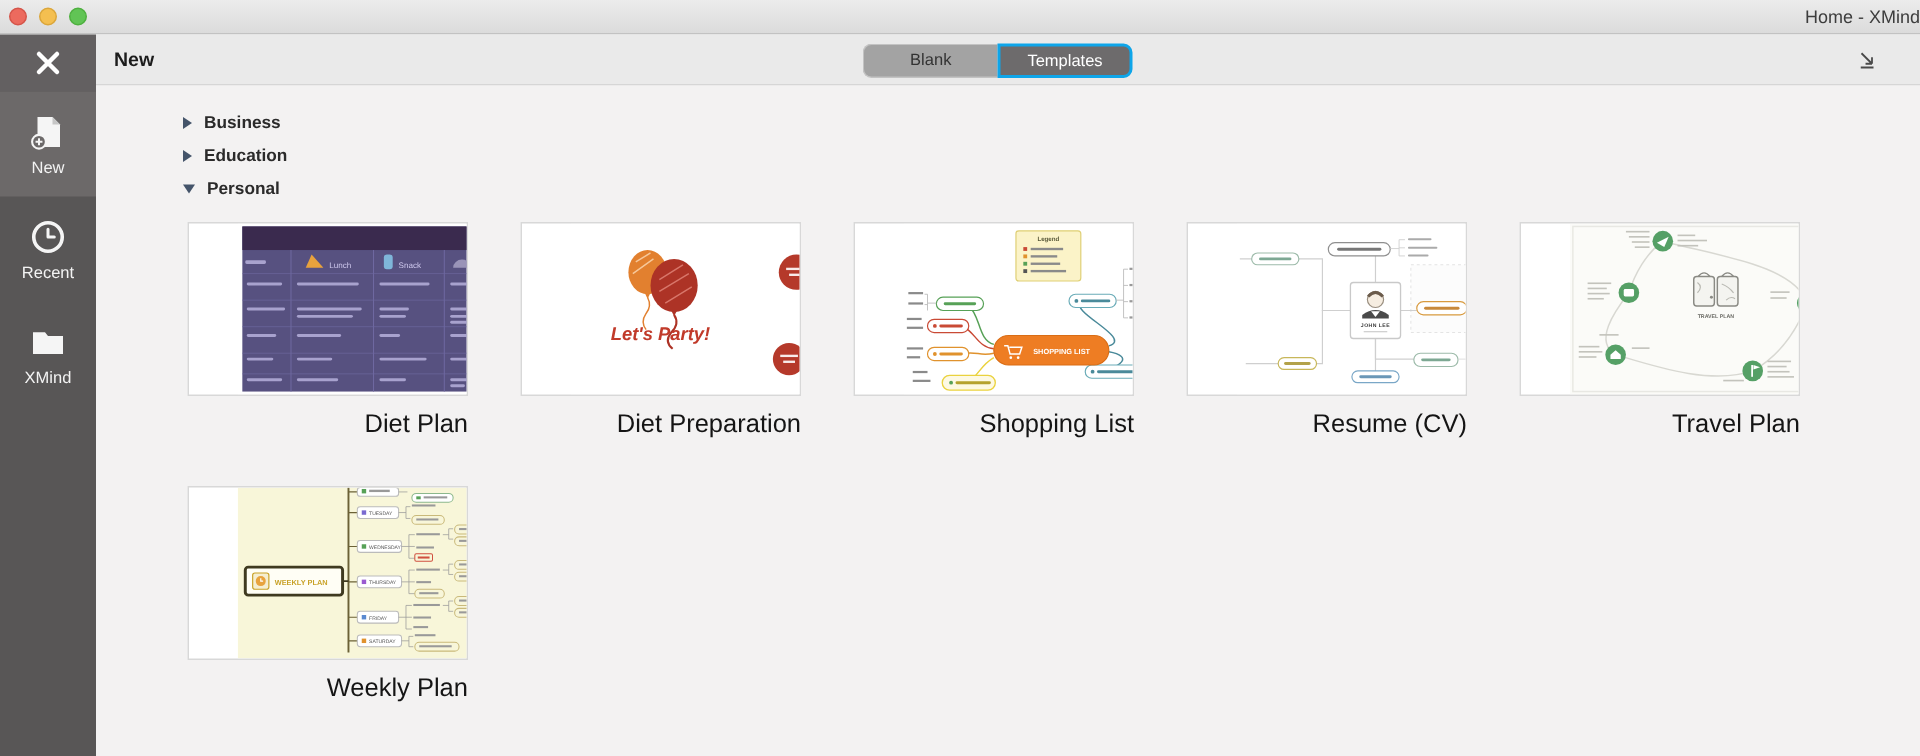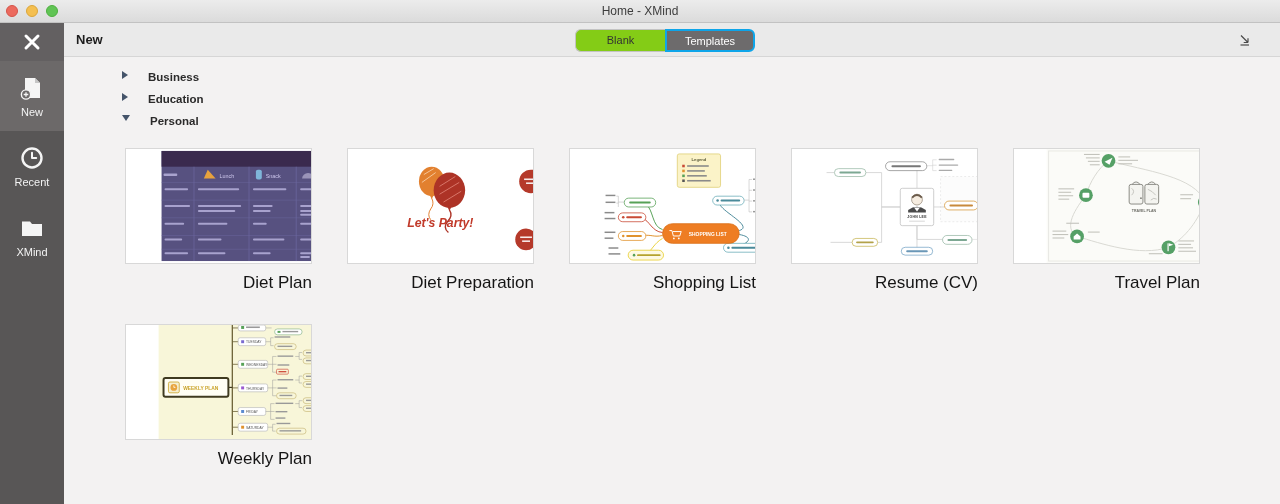--- a/index.html
+++ b/index.html
@@ -6,45 +6,45 @@
   html,body { width:1280px; height:504px; overflow:hidden; background:#fff; }
   .app { position:relative; width:1280px; height:504px; font-family:"Liberation Sans", sans-serif; }
 
   
   .titlebar { position:relative; height:23px; background:linear-gradient(#ececec,#dbdbdb); border-bottom:1px solid #c2c2c2; }
   .traffic { position:absolute; top:5px; left:6px; display:flex; gap:8px; }
   .light { width:12px; height:12px; border-radius:50%; }
   .light.red   { background:#ec6a5e; border:0.5px solid #d55449; }
   .light.yellow{ background:#f4bf50; border:0.5px solid #dba63a; }
   .light.green { background:#61c455; border:0.5px solid #4eb03f; }
-  .win-title { position:absolute; left:0; right:0; top:0; height:38px; line-height:22px; text-align:center; font-size:12px; color:#3d3d3d; }
+  .win-title { position:absolute; left:0; right:0; top:0; height:38px; line-height:22px; text-align:right; font-size:12px; color:#3d3d3d; }
 
   
   .body { display:flex; height:481px; }
 
   
   .sidebar { width:64px; background:#585656; display:flex; flex-direction:column; flex-shrink:0; }
   .close-btn { height:38px; background:#636061; display:flex; align-items:center; justify-content:center; cursor:pointer; }
   .side-item { height:70px; display:flex; flex-direction:column; align-items:center; justify-content:center; gap:5px; color:#f3f3f3; font-size:11px; cursor:pointer; }
   .side-item.active { background:#6c6969; }
 
   
   .main { flex:1; display:flex; flex-direction:column; min-width:0; }
   .main-header { position:relative; height:34px; background:#eaeaea; border-bottom:1px solid #d6d6d6; display:flex; align-items:center; }
   .page-title { margin-left:12px; font-size:13px; font-weight:bold; color:#1d1d1d; }
   .seg-control { position:absolute; left:511px; top:6px; display:flex; height:23px; }
   .seg { width:90px; height:23px; line-height:21px; text-align:center; font-size:11px; cursor:pointer; }
-  .seg.blank { background:#84cc16; color:#333; border:1px solid #c3c3c3; border-right:none; border-radius:6px 0 0 6px; }
+  .seg.blank { background:#a3a3a3; color:#333; border:1px solid #c3c3c3; border-right:none; border-radius:6px 0 0 6px; }
   .seg.templates { background:#6d6b6c; color:#fff; border:2px solid #0ea5e9; border-radius:0 6px 6px 0; }
   .import-btn { position:absolute; right:27px; top:9px; width:16px; height:16px; cursor:pointer; }
 
   
   .content { position:relative; flex:1; background:#f3f2f2; }
   .categories { position:absolute; left:58px; top:14px; }
-  .cat-row { display:flex; height:22px; cursor:pointer;gap:12px; }
+  .cat-row { display:flex; align-items:center; height:22px; cursor:pointer; }
   .tri { display:inline-block; margin-right:8px; }
   .tri-right { width:0; height:0; border-left:6px solid #44546a; border-top:4px solid transparent; border-bottom:4px solid transparent; }
   .tri-down  { width:0; height:0; border-top:6px solid #44546a; border-left:4px solid transparent; border-right:4px solid transparent; }
   .cat-label { font-size:11.5px; font-weight:bold; color:#2b2b2b; }
 
   .grid { position:absolute; left:61px; top:91px; display:grid; grid-template-columns:repeat(5,187px); column-gap:35px; row-gap:31px; }
   .cell { width:187px; }
   .card { width:187px; height:116px; background:#fff; border:1px solid #d8d8d8; cursor:pointer; overflow:hidden;padding-left:32px; }
   .card svg { display:block; }
   .card-label { margin-top:9px; text-align:right; font-size:17px; color:#151515; }

